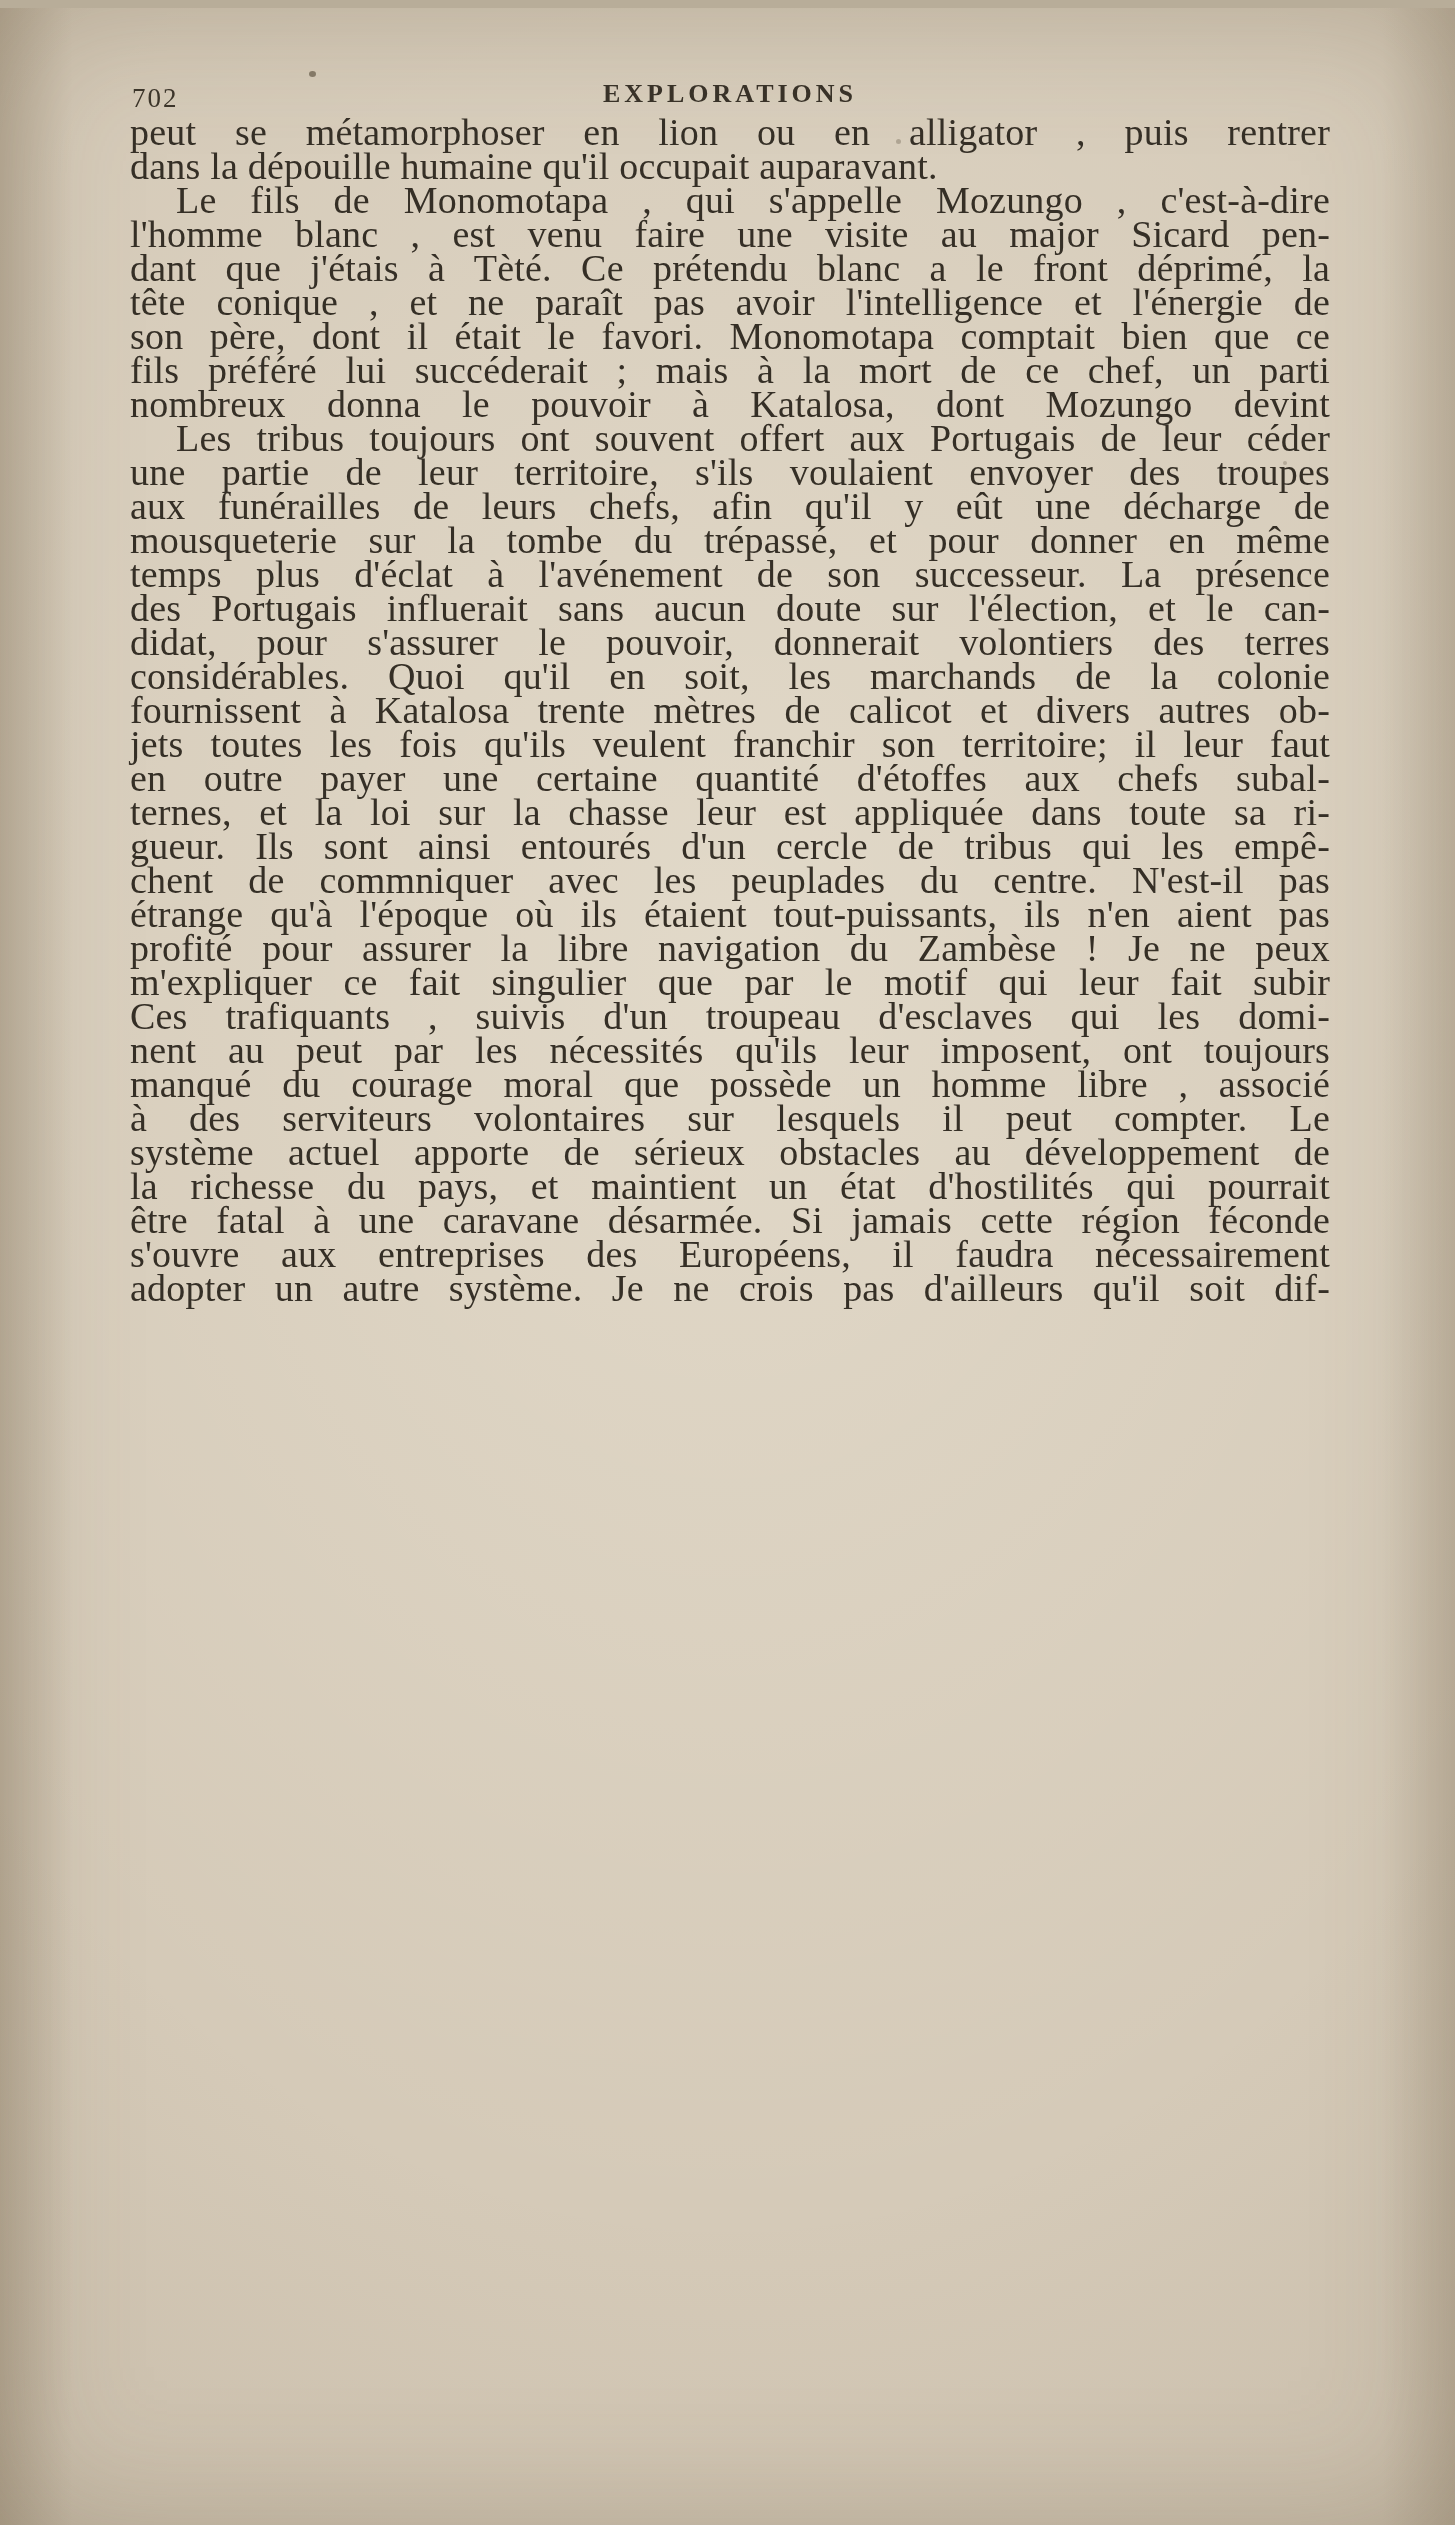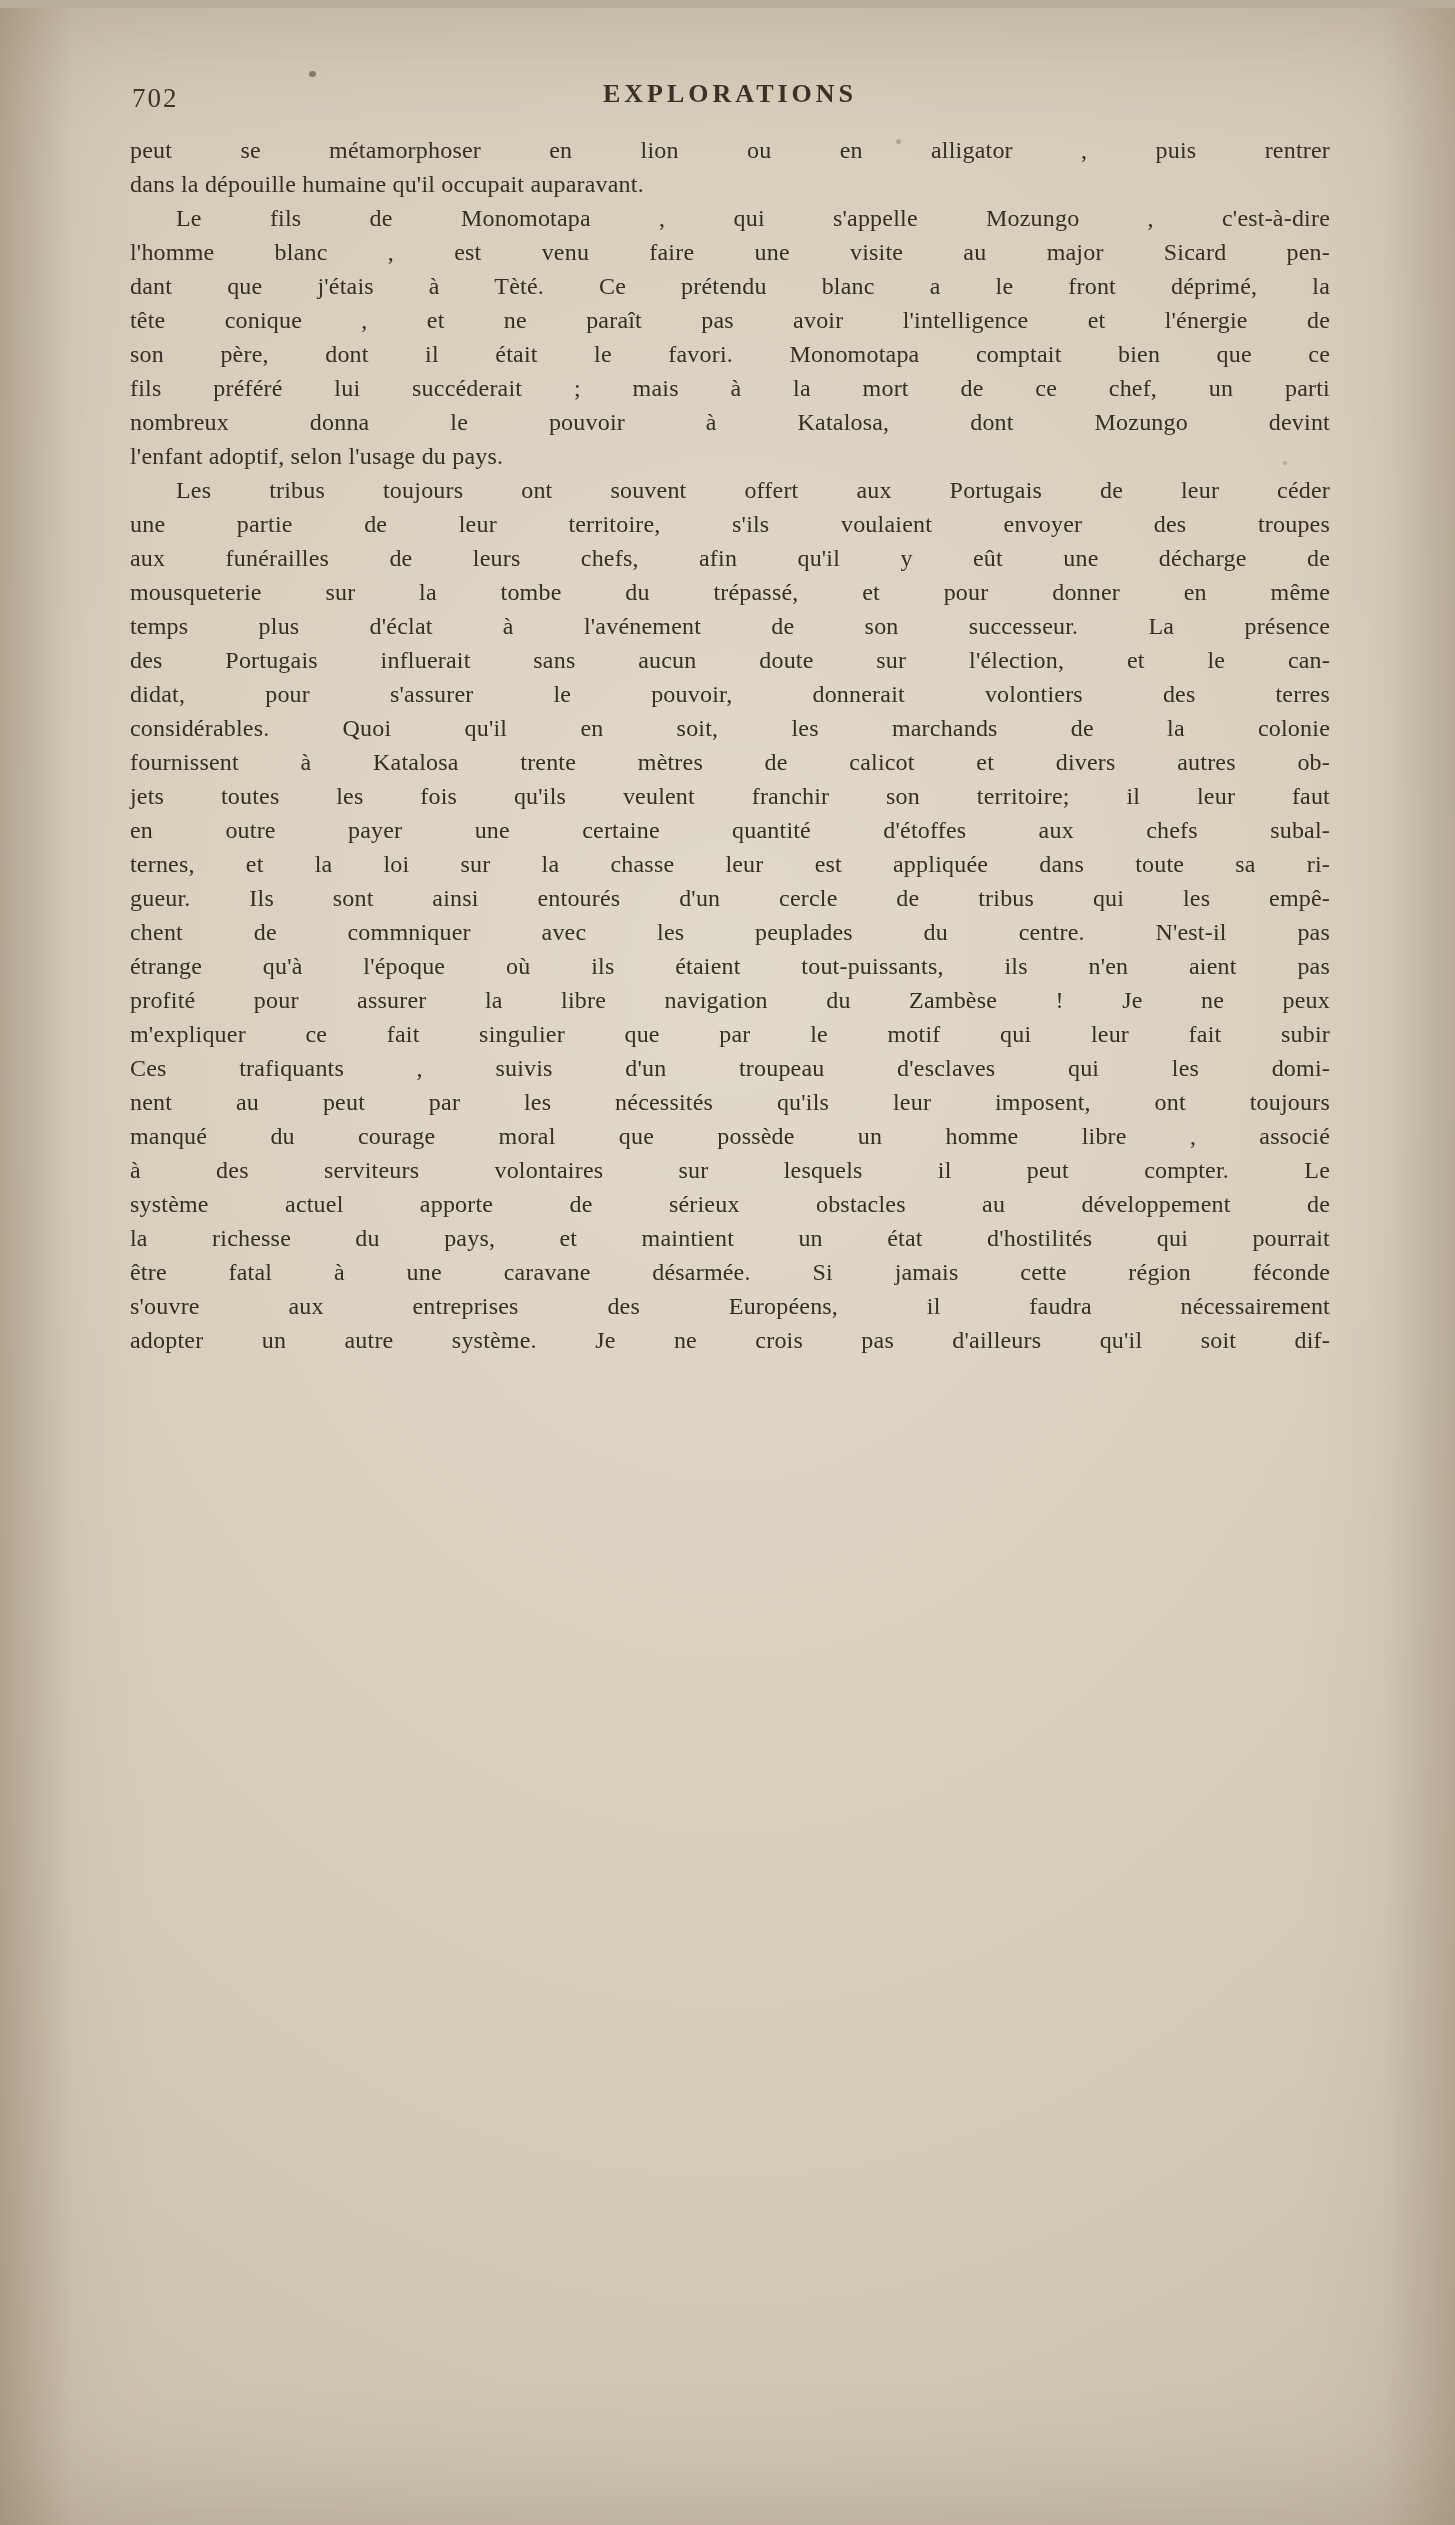--- a/index.html
+++ b/index.html
@@ -47,24 +47,24 @@
     top: 2px;
     text-align: center;
     font-size: 26px;
     font-weight: 700;
     letter-spacing: 4px;
     color: #393228;
     font-family: Liberation Serif, serif;
   }
   .text-block {
     position: absolute;
-    top: 125px;
+    top: 107px;
     left: 130px;
     width: 1200px;
-    font-size: 24px;
+    font-size: 38px;
     line-height: 34px;
     letter-spacing: 0.2px;
   }
   .paragraph { margin: 0; }
   .line {
     text-align: justify;
     text-align-last: justify;
     white-space: normal;
   }
   .line.last { text-align-last: left; }
@@ -93,21 +93,20 @@
         <div class="line last">dans la dépouille humaine qu'il occupait auparavant.</div>
       </div>
       <div class="paragraph">
         <div class="line indent">Le fils de Monomotapa , qui s'appelle Mozungo , c'est-à-dire</div>
         <div class="line">l'homme blanc , est venu faire une visite au major Sicard pen-</div>
         <div class="line">dant que j'étais à Tèté. Ce prétendu blanc a le front déprimé, la</div>
         <div class="line">tête conique , et ne paraît pas avoir l'intelligence et l'énergie de</div>
         <div class="line">son père, dont il était le favori. Monomotapa comptait bien que ce</div>
         <div class="line">fils préféré lui succéderait ; mais à la mort de ce chef, un parti</div>
         <div class="line">nombreux donna le pouvoir à Katalosa, dont Mozungo devint</div>
-        <div class="line last">l'enfant adoptif, selon l'usage du pays.</div>
       </div>
       <div class="paragraph">
         <div class="line indent">Les tribus toujours ont souvent offert aux Portugais de leur céder</div>
         <div class="line">une partie de leur territoire, s'ils voulaient envoyer des troupes</div>
         <div class="line">aux funérailles de leurs chefs, afin qu'il y eût une décharge de</div>
         <div class="line">mousqueterie sur la tombe du trépassé, et pour donner en même</div>
         <div class="line">temps plus d'éclat à l'avénement de son successeur. La présence</div>
         <div class="line">des Portugais influerait sans aucun doute sur l'élection, et le can-</div>
         <div class="line">didat, pour s'assurer le pouvoir, donnerait volontiers des terres</div>
         <div class="line">considérables. Quoi qu'il en soit, les marchands de la colonie</div>

